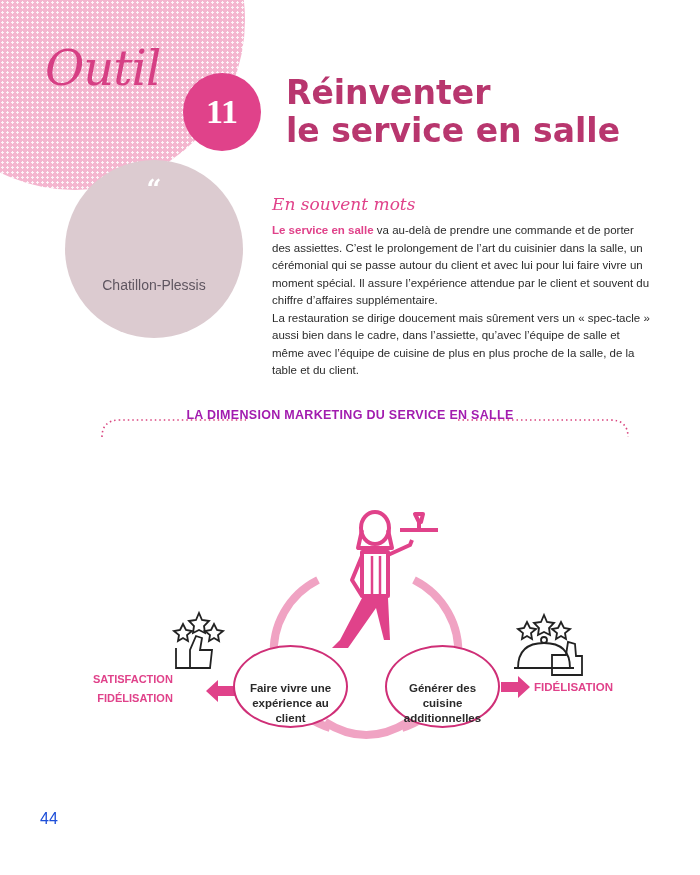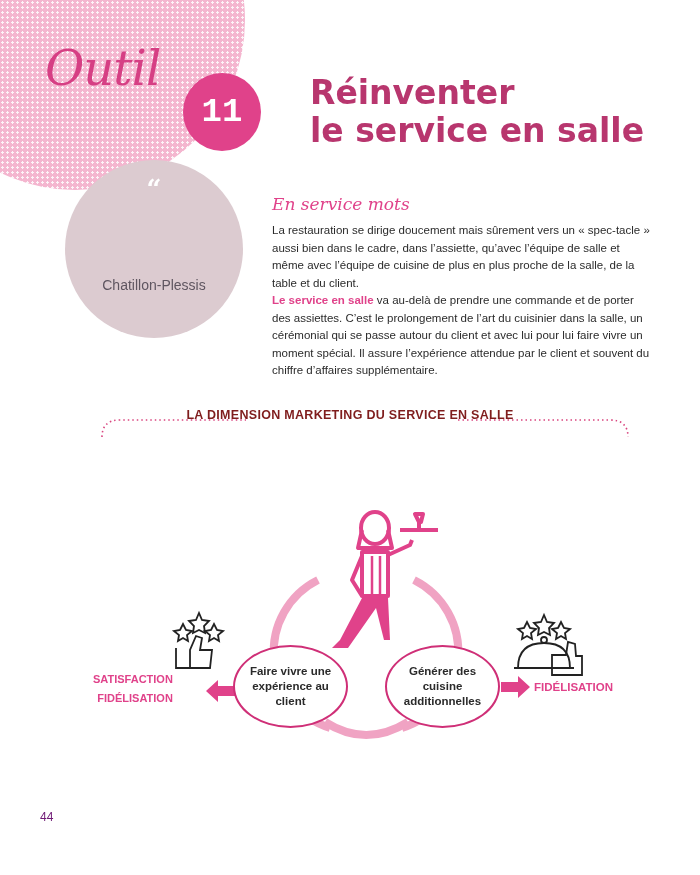--- a/index.html
+++ b/index.html
@@ -6,64 +6,64 @@
   body { width:700px; height:875px; position:relative; overflow:hidden; background:#ffffff; font-family:"Liberation Sans", sans-serif; }
   .abs { position:absolute; }
 
   .dot-circle {
     left:-95px; top:-150px; width:340px; height:340px; border-radius:50%;
     background-color:#f4b6cf;
     background-image: radial-gradient(circle, rgba(255,255,255,0.85) 1px, transparent 1.4px);
     background-size:5px 5px;
   }
   .outil-word { left:45px; top:40px; font-family:"DejaVu Serif", serif; font-style:italic; font-size:48px; color:#d63f84; letter-spacing:-1px; }
-  .num-badge { left:183px; top:73px; width:78px; height:78px; border-radius:50%; background:#e0428a; color:#fff; font-weight:bold; font-size:34px; display:flex; align-items:center; justify-content:center; font-family:Liberation Mono, monospace; }
-  .title { left:286px; top:74px; font-family:"DejaVu Sans", sans-serif; font-weight:bold; color:#b8366e; font-size:33px; line-height:38px;margin-left:24px; }
+  .num-badge { left:183px; top:73px; width:78px; height:78px; border-radius:50%; background:#e0428a; color:#fff; font-weight:bold; font-size:34px; display:flex; align-items:center; justify-content:center; font-family:Liberation Serif, serif; }
+  .title { left:286px; top:74px; font-family:"DejaVu Sans", sans-serif; font-weight:bold; color:#b8366e; font-size:33px; line-height:38px; }
 
   .quote-circle { left:65px; top:160px; width:178px; height:178px; border-radius:50%; background:#dccbd0; text-align:center; }
   .quote-mark { position:absolute; left:0; right:0; top:14px; font-family:"DejaVu Serif", serif; font-weight:bold; font-size:26px; color:#ffffff; }
   .quote-text { position:absolute; left:18px; right:18px; top:48px; font-style:italic; font-size:11.5px; line-height:16px; color:#7c7078; }
   .quote-author { position:absolute; left:0; right:0; top:117px; font-size:14px; color:#5f5660; }
 
   .section-head { left:272px; top:194px; font-family:"DejaVu Serif", serif; font-style:italic; font-size:17px; color:#e0428a; }
   .body-text { left:272px; top:222px; width:378px; font-size:11.5px; line-height:17.5px; color:#2b2b2b; }
   .body-text p { margin:0; }
   .hl { color:#e0428a; font-weight:bold; }
 
-  .banner-title { left:0; width:700px; top:408px; text-align:center; font-weight:bold; font-size:12.5px; color:#7f1d1d; letter-spacing:0.3px; }
+  .banner-title { left:0; width:700px; top:408px; text-align:center; font-weight:bold; font-size:12.5px; color:#a21caf; letter-spacing:0.3px; }
 
   .label-left { left:93px; top:670px; text-align:right; font-weight:bold; font-size:11px; line-height:19px; color:#e0428a; }
   .label-right { left:534px; top:681px; font-weight:bold; font-size:11.5px; color:#e0428a; }
 
-  .ellipse { border:2.5px solid #cf2f77; border-radius:50%; background:#fff; display:flex; align-items:center; justify-content:center; text-align:center; font-weight:bold; font-size:11.5px; line-height:15px; color:#2a2a2a; box-sizing:border-box; }
+  .ellipse { border:2.5px solid #cf2f77; border-radius:50%; background:#fff; display:flex; align-items:flex-end; justify-content:center; text-align:center; font-weight:bold; font-size:11.5px; line-height:15px; color:#2a2a2a; box-sizing:border-box; }
   .ell-left { left:233px; top:645px; width:115px; height:83px; }
   .ell-right { left:385px; top:645px; width:115px; height:83px; }
 
-  .page-num { left:40px; top:810px; font-size:12px; color:#701a75; }
+  .page-num { left:40px; top:810px; font-size:16px; color:#1d4ed8; }
 </style>
 </head>
 <body>
 
 <div class="abs dot-circle"></div>
 <div class="abs outil-word">Outil</div>
 <div class="abs num-badge">11</div>
 <div class="abs title">
   <div>Réinventer</div>
   <div>le service en salle</div>
 </div>
 
 <div class="abs quote-circle">
   <div class="quote-mark">“</div>
   <div class="quote-author">Chatillon-Plessis</div>
 </div>
 
-<div class="abs section-head">En service mots</div>
+<div class="abs section-head">En souvent mots</div>
 <div class="abs body-text">
+  <p><span class="hl">Le service en salle</span><span> va au-delà de prendre une commande et de porter des assiettes. C’est le prolongement de l’art du cuisinier dans la salle, un cérémonial qui se passe autour du client et avec lui pour lui faire vivre un moment spécial. Il assure l’expérience attendue par le client et souvent du chiffre d’affaires supplémentaire.</span></p>
   <p>La restauration se dirige doucement mais sûrement vers un « spec-tacle » aussi bien dans le cadre, dans l’assiette, qu’avec l’équipe de salle et même avec l’équipe de cuisine de plus en plus proche de la salle, de la table et du client.</p>
-  <p><span class="hl">Le service en salle</span><span> va au-delà de prendre une commande et de porter des assiettes. C’est le prolongement de l’art du cuisinier dans la salle, un cérémonial qui se passe autour du client et avec lui pour lui faire vivre un moment spécial. Il assure l’expérience attendue par le client et souvent du chiffre d’affaires supplémentaire.</span></p>
 </div>
 
 <svg class="abs" style="left:0;top:0;" width="700" height="875">
   <path d="M102 437 Q102 420 120 420 L246 420" fill="none" stroke="#d9457f" stroke-width="1.6" stroke-dasharray="1.5 3"></path>
   <path d="M458 420 L610 420 Q628 420 628 437" fill="none" stroke="#d9457f" stroke-width="1.6" stroke-dasharray="1.5 3"></path>
 </svg>
 <div class="abs banner-title">LA DIMENSION MARKETING DU SERVICE EN SALLE</div>
 
 <svg class="abs" style="left:0;top:0;" width="700" height="875">
 

